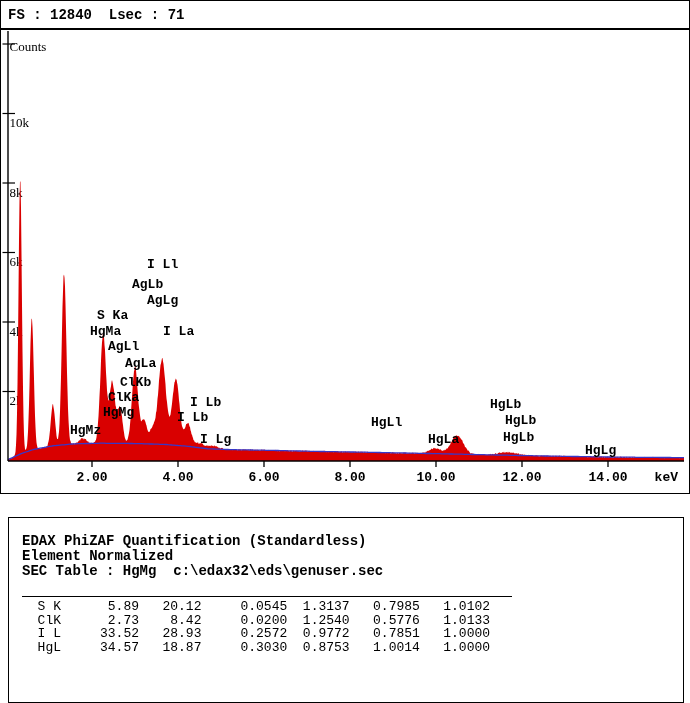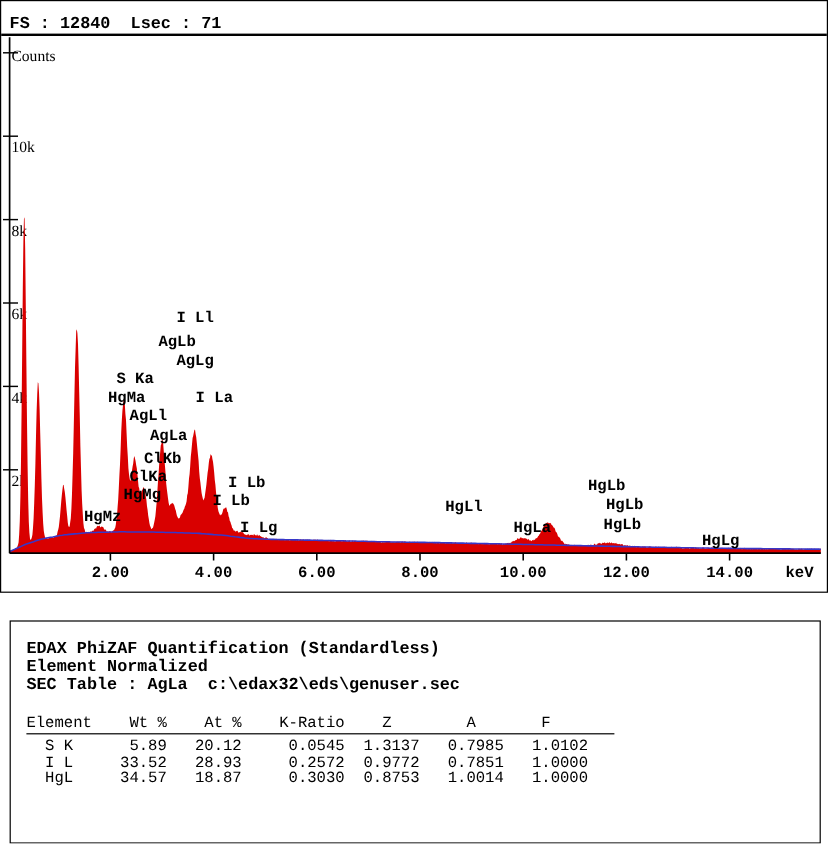--- a/index.html
+++ b/index.html
@@ -2,21 +2,21 @@
 <html><head>
 <meta charset="utf-8">
 <style>
   html,body{margin:0;padding:0;}
   body{width:690px;height:703px;position:relative;background:#ffffff;
        font-family:"Liberation Sans",sans-serif;overflow:hidden;}
   .spec-panel{position:absolute;left:0;top:0;width:690px;height:494px;
       border:1px solid #000;box-sizing:border-box;background:#fff;}
   .hdr{position:absolute;left:0;top:0;width:100%;height:29px;
       border-bottom:2px solid #000;box-sizing:border-box;
-      display:flex;justify-content:space-between;align-items:flex-end;
+      display:flex;justify-content:space-between;align-items:center;
       padding:0 7px;font:bold 14px "Liberation Mono",monospace;white-space:pre;}
   svg.chart{position:absolute;left:0;top:0;}
   .ylab{font:13px "Liberation Serif",serif;fill:#000;}
   .xlab{font:bold 13px "Liberation Mono",monospace;fill:#000;}
   .plabel{font:bold 13px "Liberation Mono",monospace;fill:#000;white-space:pre;}
   .quant-panel{position:absolute;left:8px;top:517px;width:676px;height:186px;
       border:1px solid #000;box-sizing:border-box;background:#fff;
       padding:16px 0 16px 13px;overflow:hidden;}
   .t-line{font:bold 14px "Liberation Mono",monospace;line-height:15px;white-space:pre;}
   .qt{margin-top:17px;}
@@ -97,24 +97,24 @@
       <text x="503" y="441" class="plabel">HgLb</text>
       <text x="428" y="443" class="plabel">HgLa</text>
       <text x="585" y="454" class="plabel">HgLg</text>
     </g>
 </svg>
 
 <div class="quant-panel">
   <div id="q-title">
       <div class="t-line">EDAX PhiZAF Quantification (Standardless)</div>
       <div class="t-line">Element Normalized</div>
-      <div class="t-line">SEC Table : AgLa  c:\edax32\eds\genuser.sec</div>
+      <div class="t-line">SEC Table : HgMg  c:\edax32\eds\genuser.sec</div>
     </div>
   <div class="qt">
-    <div class="qt-h" id="q-head">Element    Wt %    At %    K-Ratio    Z        A       F</div>
     <div class="qt-u"></div>
     <div id="q-rows">
         <div class="qt-r">  S K      5.89   20.12     0.0545  1.3137   0.7985   1.0102</div>
+        <div class="qt-r">  ClK      2.73    8.42     0.0200  1.2540   0.5776   1.0133</div>
         <div class="qt-r">  I L     33.52   28.93     0.2572  0.9772   0.7851   1.0000</div>
         <div class="qt-r">  HgL     34.57   18.87     0.3030  0.8753   1.0014   1.0000</div>
       </div>
   </div>
 </div>
 
 </body></html>

